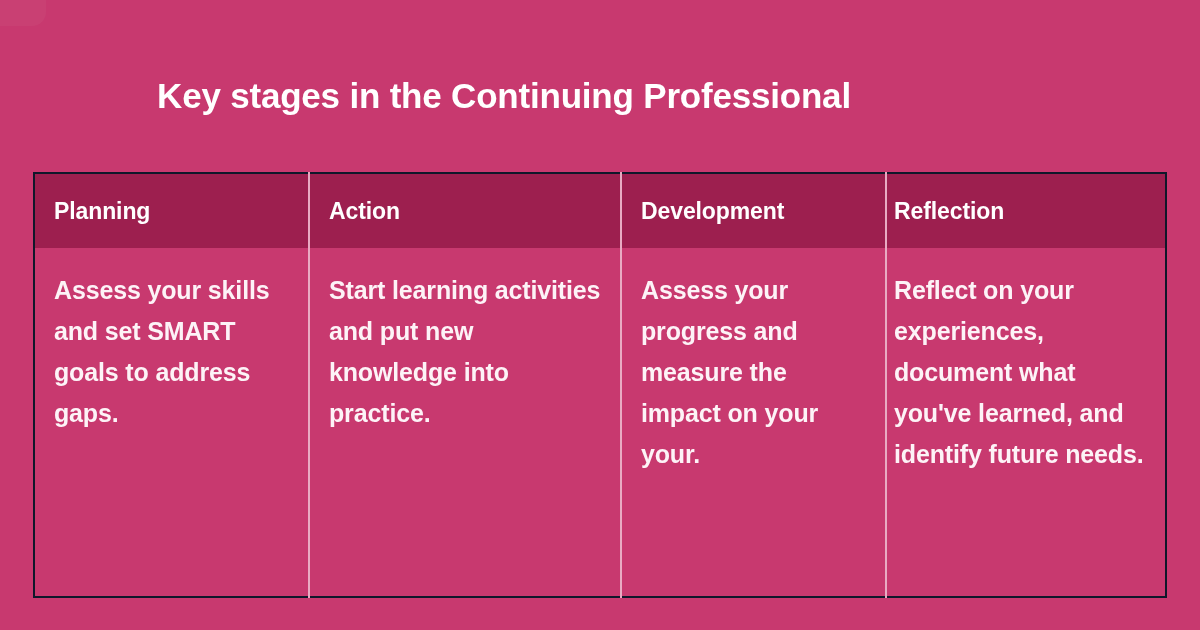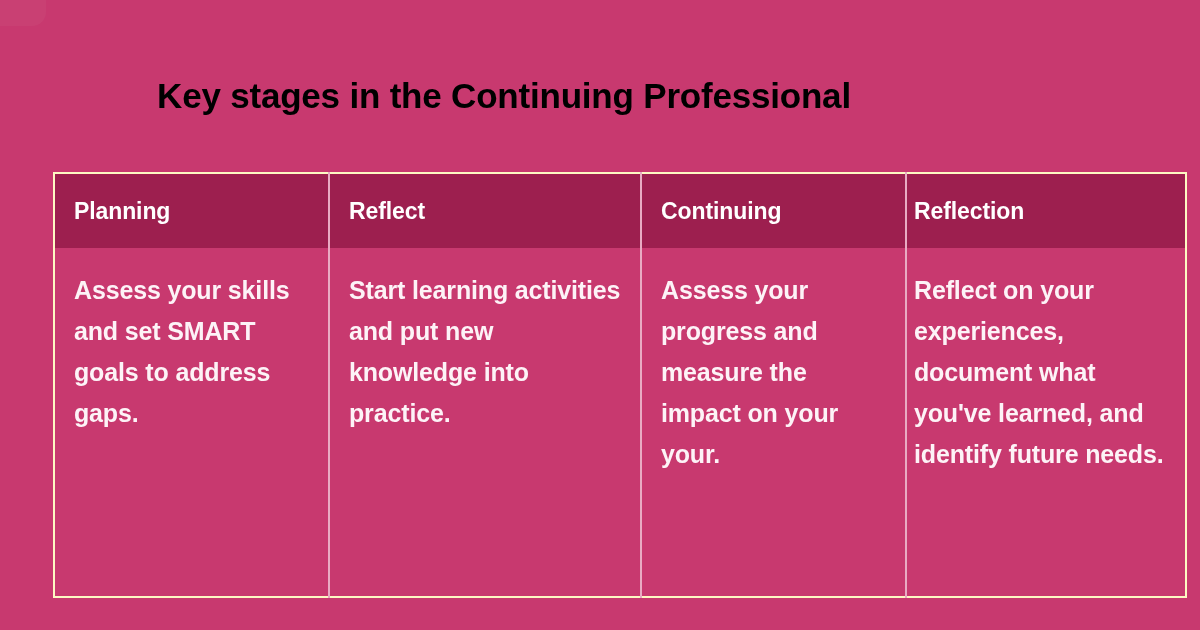--- a/index.html
+++ b/index.html
@@ -35,43 +35,42 @@
     opacity: 0.85;
     pointer-events: none;
   }
 
   #page-title {
     position: absolute;
     left: 0;
     top: 46px;
     width: 1008px;
     text-align: center;
-    color: #000000;
+    color: #ffffff;
     font-size: 35px;
     font-weight: bold;
     line-height: 1.52;
     letter-spacing: -0.2px;
     padding: 0 110px;
     box-sizing: border-box;
   }
   #page-title .ttl-line {
     display: block;
   }
 
   #stage-table {
     position: absolute;
     left: 33px;
     top: 172px;
     width: 1134px;
     height: 426px;
     border-collapse: collapse;
     table-layout: fixed;
-    border: 2px solid #fef9c3;
+    border: 2px solid #0f172a;
     box-sizing: border-box;
-    margin-left: 20px;
   }
 
   #stage-table col.c1 { width: 275px; }
   #stage-table col.c2 { width: 312px; }
   #stage-table col.c3 { width: 265px; }
   #stage-table col.c4 { width: 280px; }
 
   #stage-table th,
   #stage-table td {
     border-left: 2px solid #e9abc3;
@@ -128,22 +127,22 @@
   <table id="stage-table">
     <colgroup>
       <col class="c1">
       <col class="c2">
       <col class="c3">
       <col class="c4">
     </colgroup>
     <thead>
       <tr>
         <th>Planning</th>
-        <th>Reflect</th>
-        <th>Continuing</th>
+        <th>Action</th>
+        <th>Development</th>
         <th>Reflection</th>
       </tr>
     </thead>
     <tbody>
       <tr>
         <td>
           <span class="cell-text">Assess your skills and set SMART goals to address gaps.</span>
         </td>
         <td>
           <span class="cell-text">Start learning activities and put new knowledge into practice.</span>

